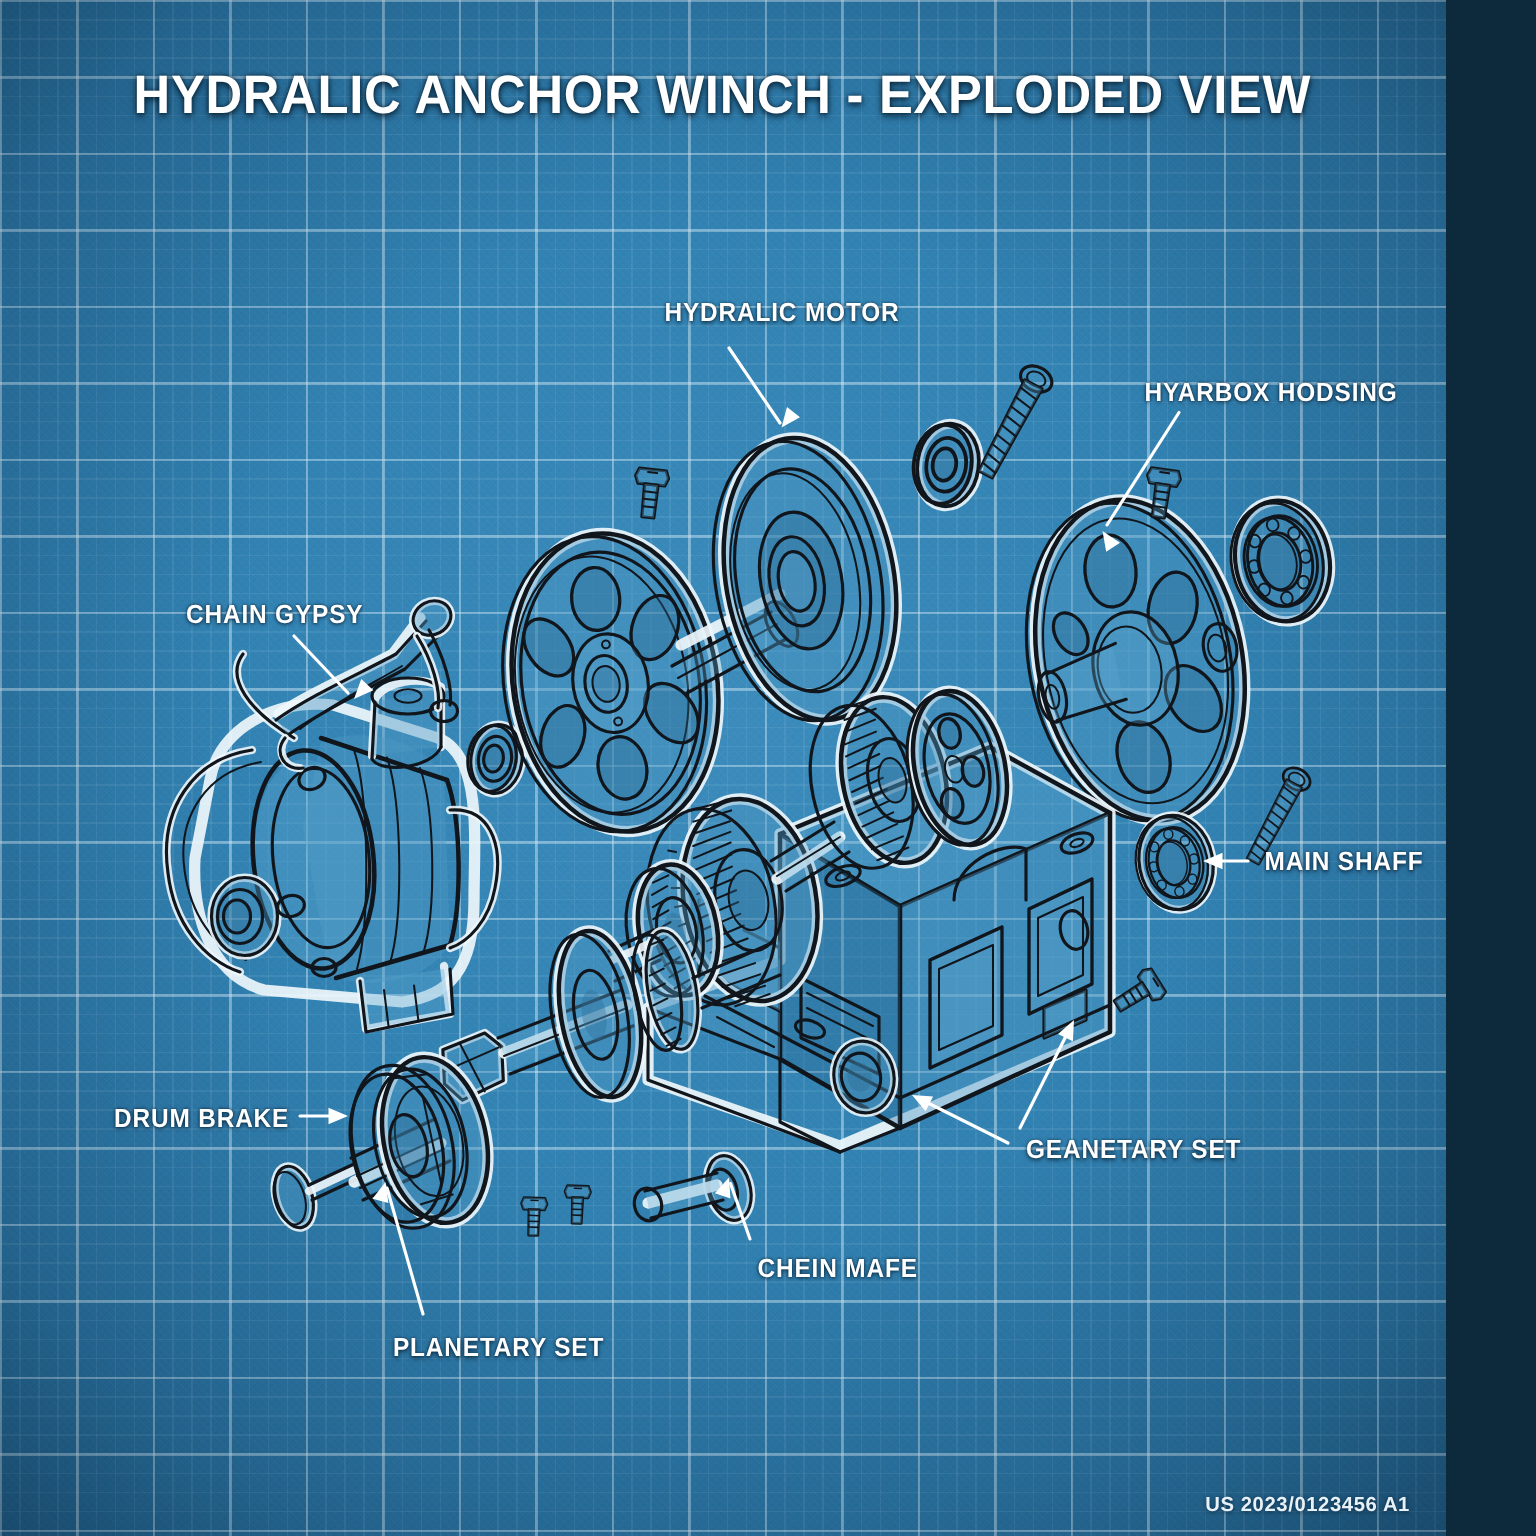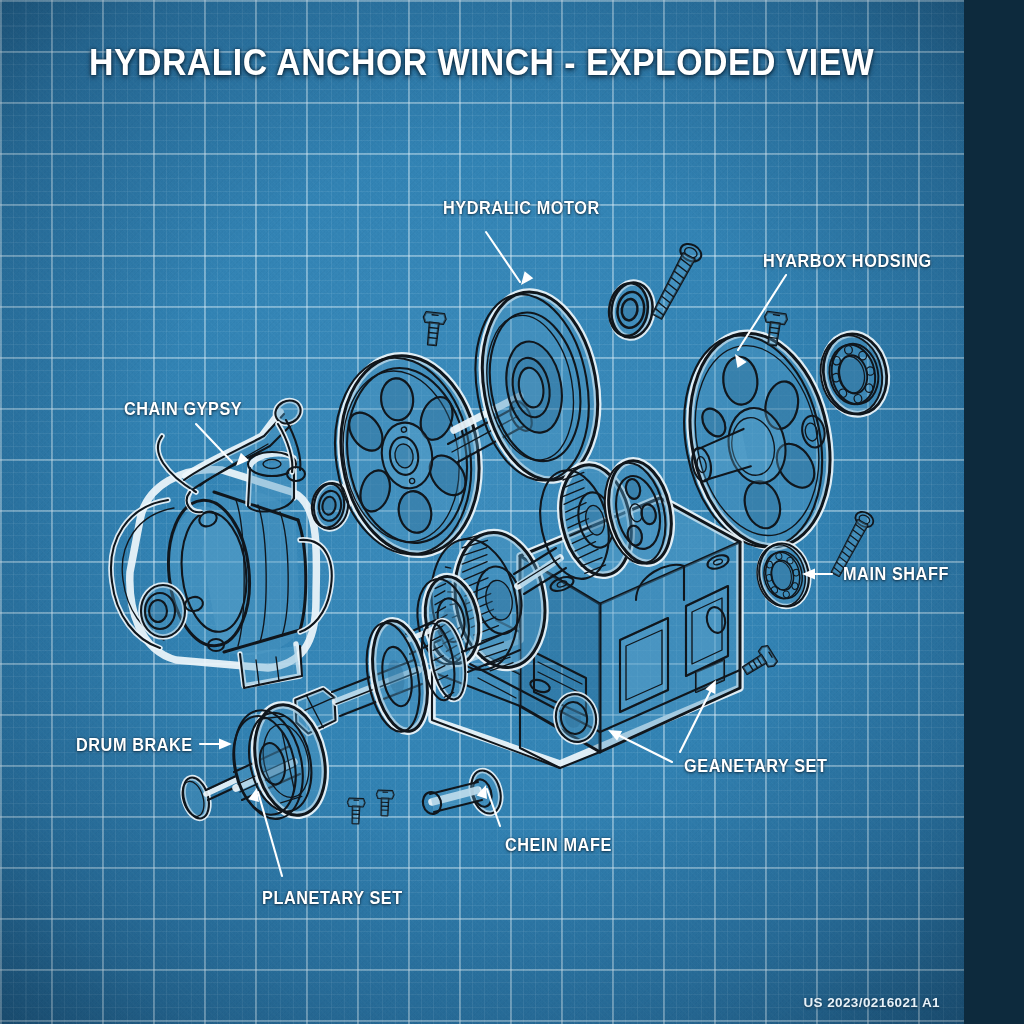--- a/index.html
+++ b/index.html
@@ -606,14 +606,14 @@
       <div class="label" style="left: 443px; top: 198px;">HYDRALIC MOTOR</div>
       <div class="label" style="left: 763px; top: 251px;">HYARBOX HODSING</div>
       <div class="label" style="left: 124px; top: 399px;">CHAIN GYPSY</div>
       <div class="label" style="left: 843px; top: 564px;">MAIN SHAFF</div>
       <div class="label" style="left: 684px; top: 756px;">GEANETARY SET</div>
       <div class="label" style="left: 505px; top: 835px;">CHEIN MAFE</div>
       <div class="label" style="left: 76px; top: 735px;">DRUM BRAKE</div>
       <div class="label" style="left: 262px; top: 888px;">PLANETARY SET</div>
     </div>
 
-  <div class="footer">US 2023/0216021 A1</div>
+  <div class="footer">US 2023/0123456 A1</div>
 </div>
 
 </body></html>

